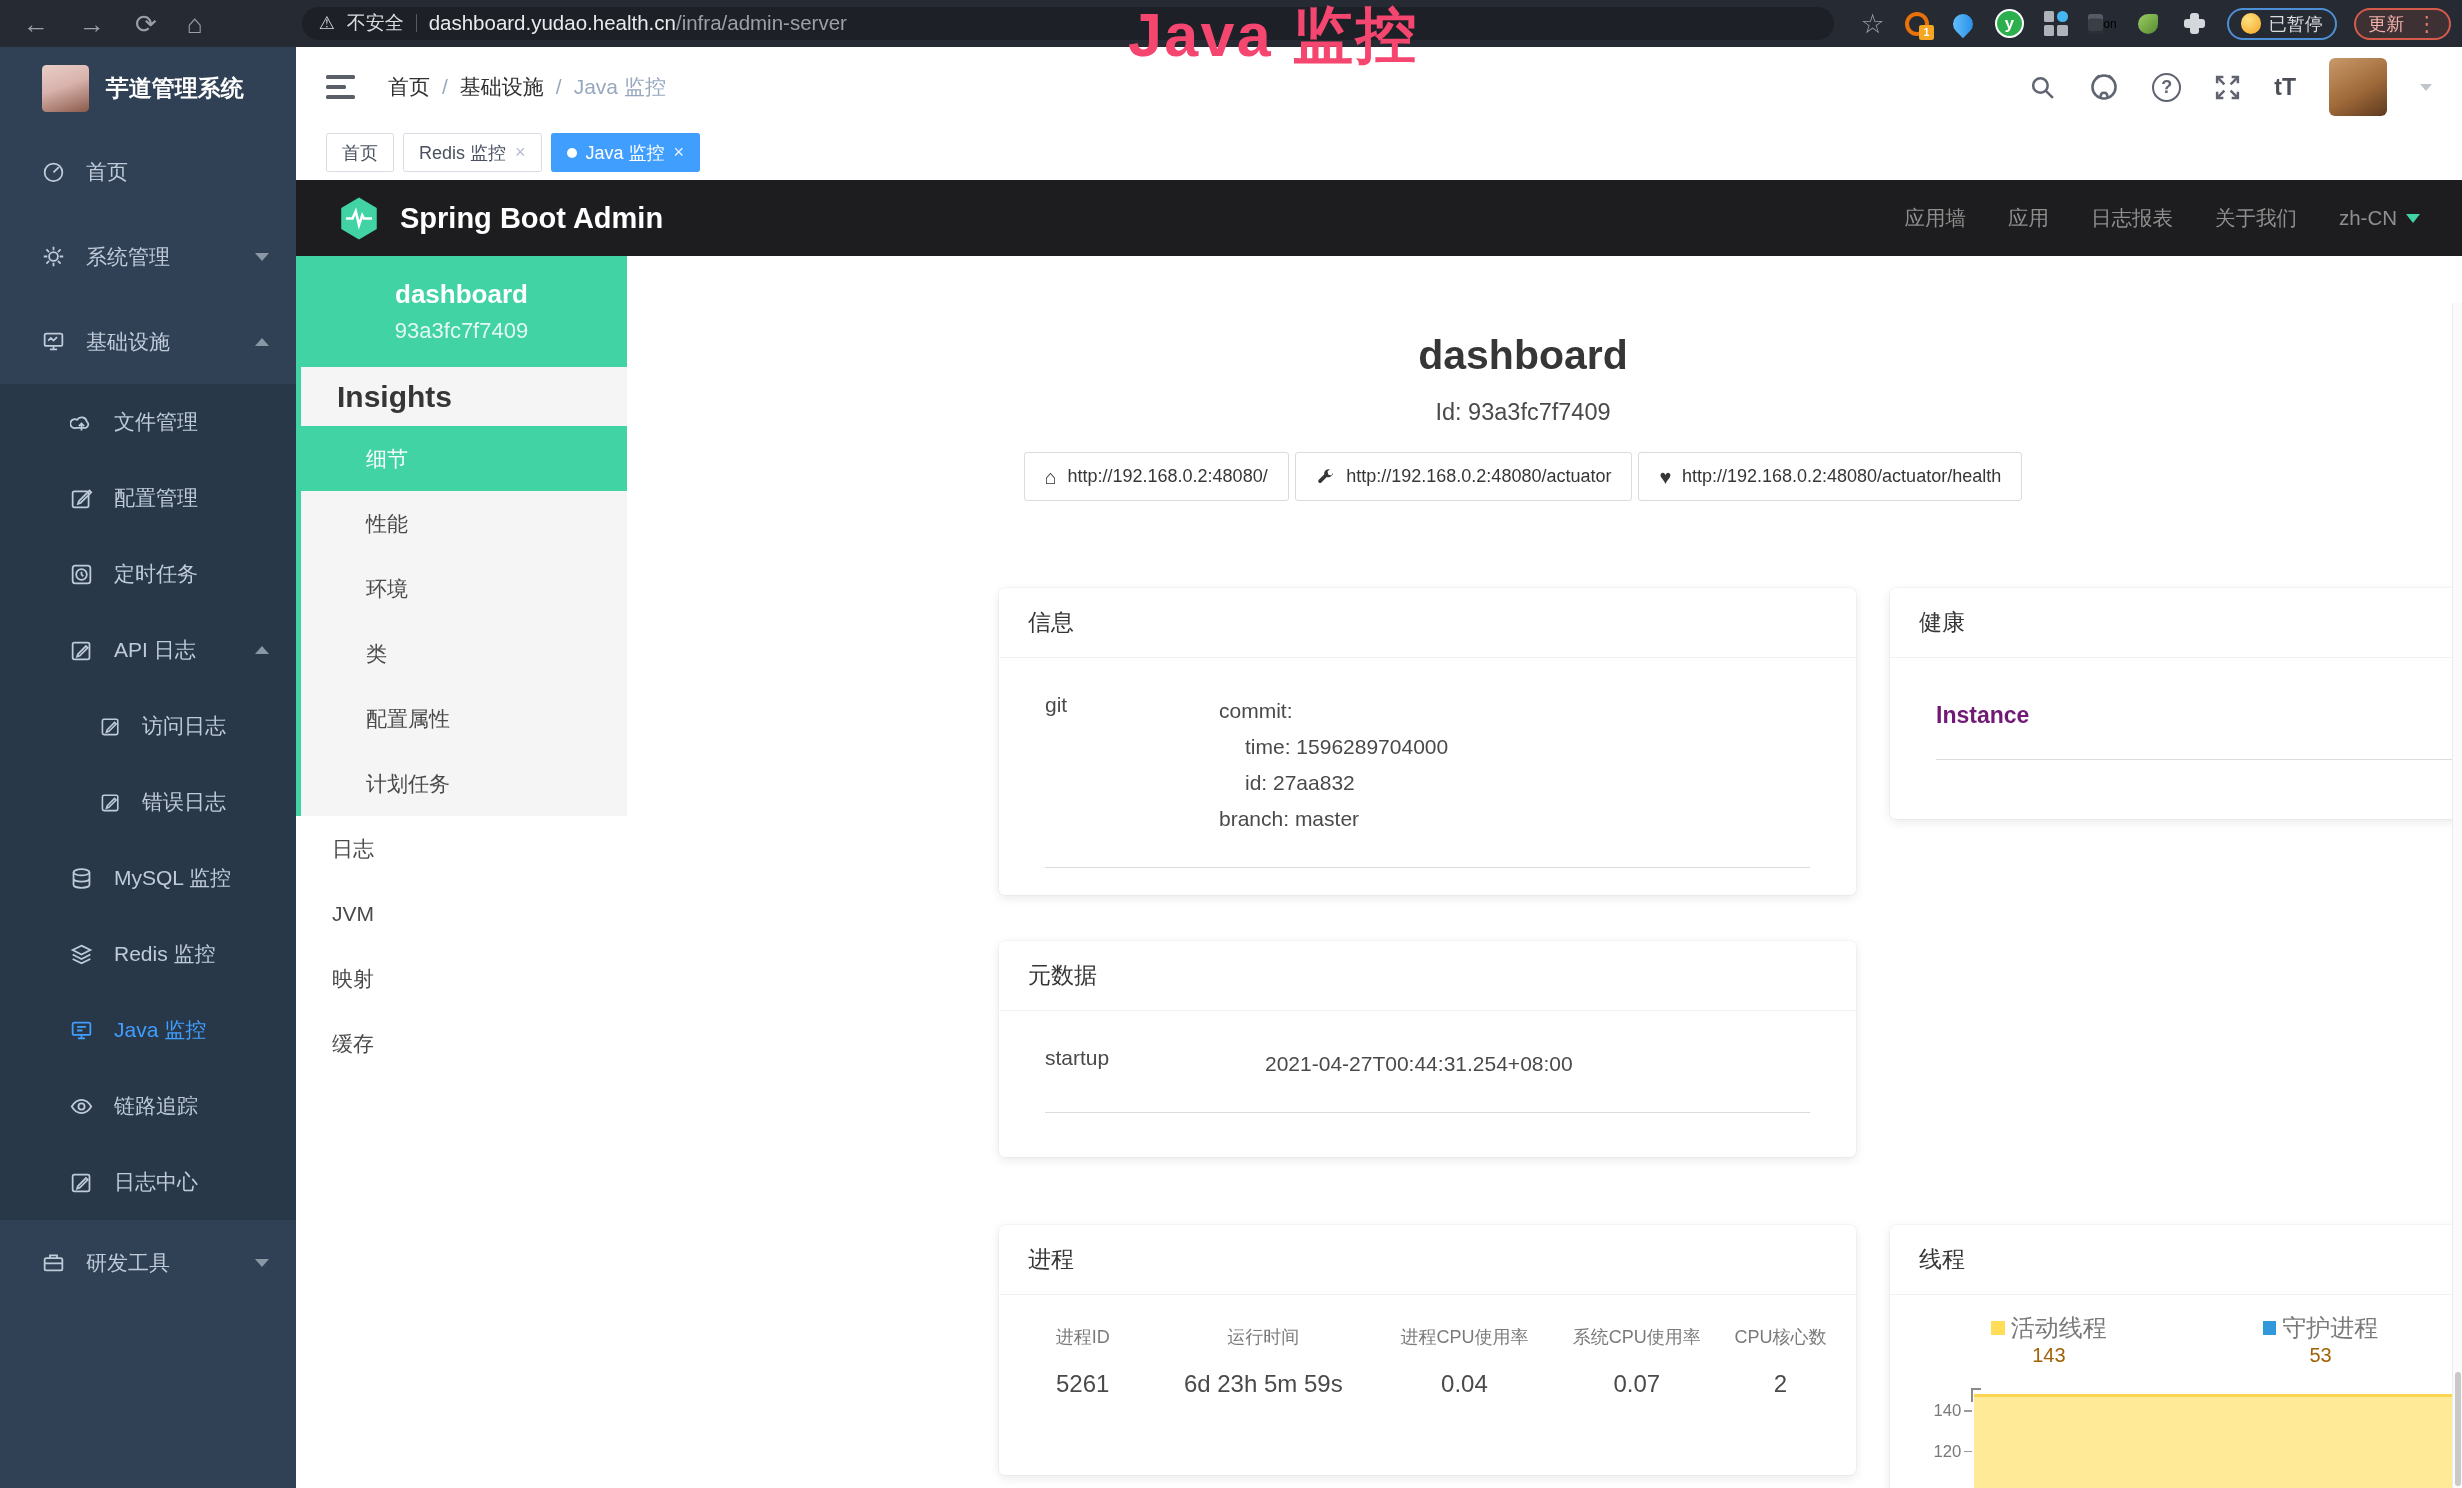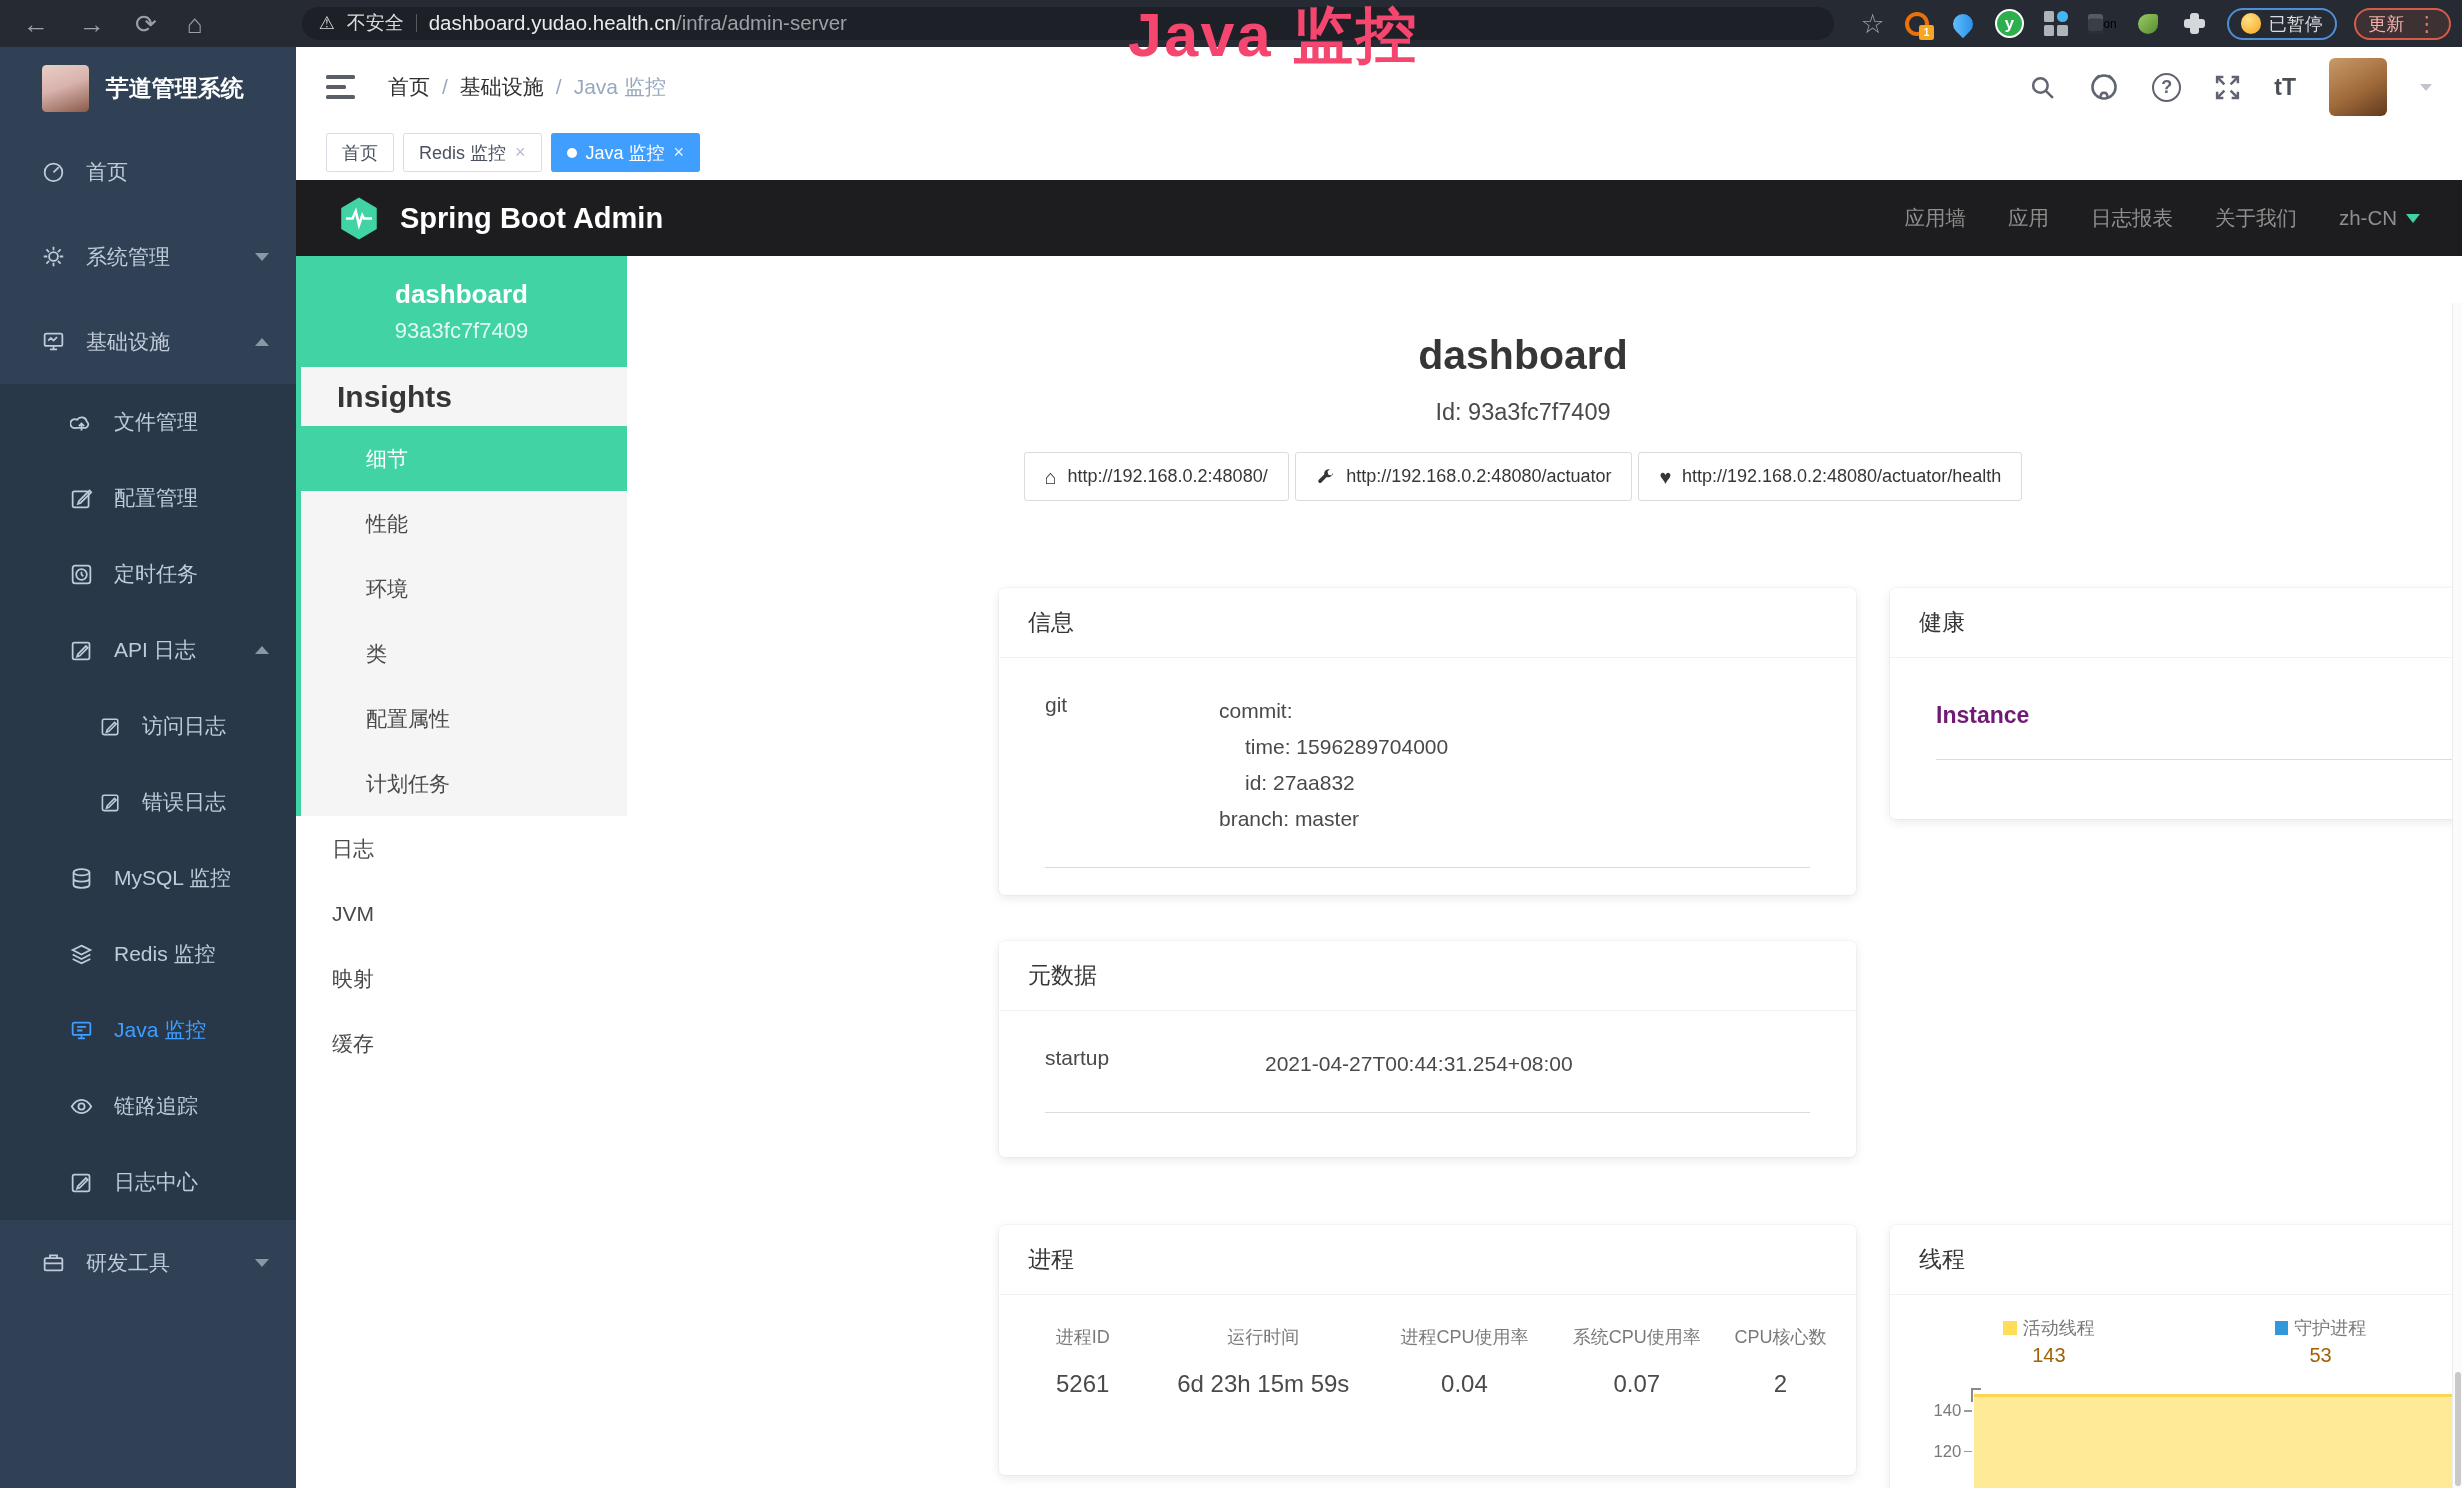--- a/index.html
+++ b/index.html
@@ -162,21 +162,21 @@
   .proc-b { padding:30px 18px 0 18px; }
   .proc-row { display:flex; text-align:center; }
   .proc-row .c0{flex:0 0 16%;} .proc-row .c1{flex:0 0 28%;} .proc-row .c2{flex:0 0 21%;}
   .proc-row .c3{flex:0 0 21%;} .proc-row .c4{flex:0 0 14%;}
   .proc-row.labels { font-size:18px; color:#7a7a7a; }
   .proc-row.values { font-size:24px; color:#4a4a4a; margin-top:21px; }
 
   .thr-b { padding:23px 23px 0 23px; }
   .thr-stats { display:flex; text-align:center; }
   .thr-stats .col { flex:1; }
-  .thr-legend { display:inline-flex; align-items:center; gap:6px; font-size:18px; color:#7a7a7a; line-height:20px; }
+  .thr-legend { display:inline-flex; align-items:center; gap:6px; font-size:24px; color:#7a7a7a; line-height:20px; }
   .swatch { width:13.7px; height:13.7px; display:inline-block; }
   .swatch.yellow { background:#ffdd57; }
   .swatch.blue { background:#3298dc; }
   .thr-val { font-size:20px; color:#a16207; margin-top:2px; line-height:30px; }
   .thr-chart { margin-top:16.7px; display:flex; height:129px; }
   .ylabels { position:relative; flex:0 0 59px; }
   .ylabels span { position:absolute; right:10.6px; font-size:16.7px; color:#7a7a7a; }
   .ylabels span::after { content:""; position:absolute; right:-10.6px; top:9px; width:7.6px; height:1.5px; background:#9a9a9a; }
   .ylabels .t140 { top:14.4px; } .ylabels .t120 { top:55px; }
   .plot { position:relative; flex:1; }
@@ -541,21 +541,21 @@
         <div class="card-b proc-b">
           <div class="proc-row labels">
             <span class="c0">进程ID</span>
             <span class="c1">运行时间</span>
             <span class="c2">进程CPU使用率</span>
             <span class="c3">系统CPU使用率</span>
             <span class="c4">CPU核心数</span>
           </div>
           <div class="proc-row values">
             <span class="c0">5261</span>
-            <span class="c1">6d 23h 15m 59s</span>
+            <span class="c1">6d 23h 5m 59s</span>
             <span class="c2">0.04</span>
             <span class="c3">0.07</span>
             <span class="c4">2</span>
           </div>
         </div>
       </section>
 
       <section class="card" id="card-thr">
         <div class="card-h">
             <span>线程</span>

